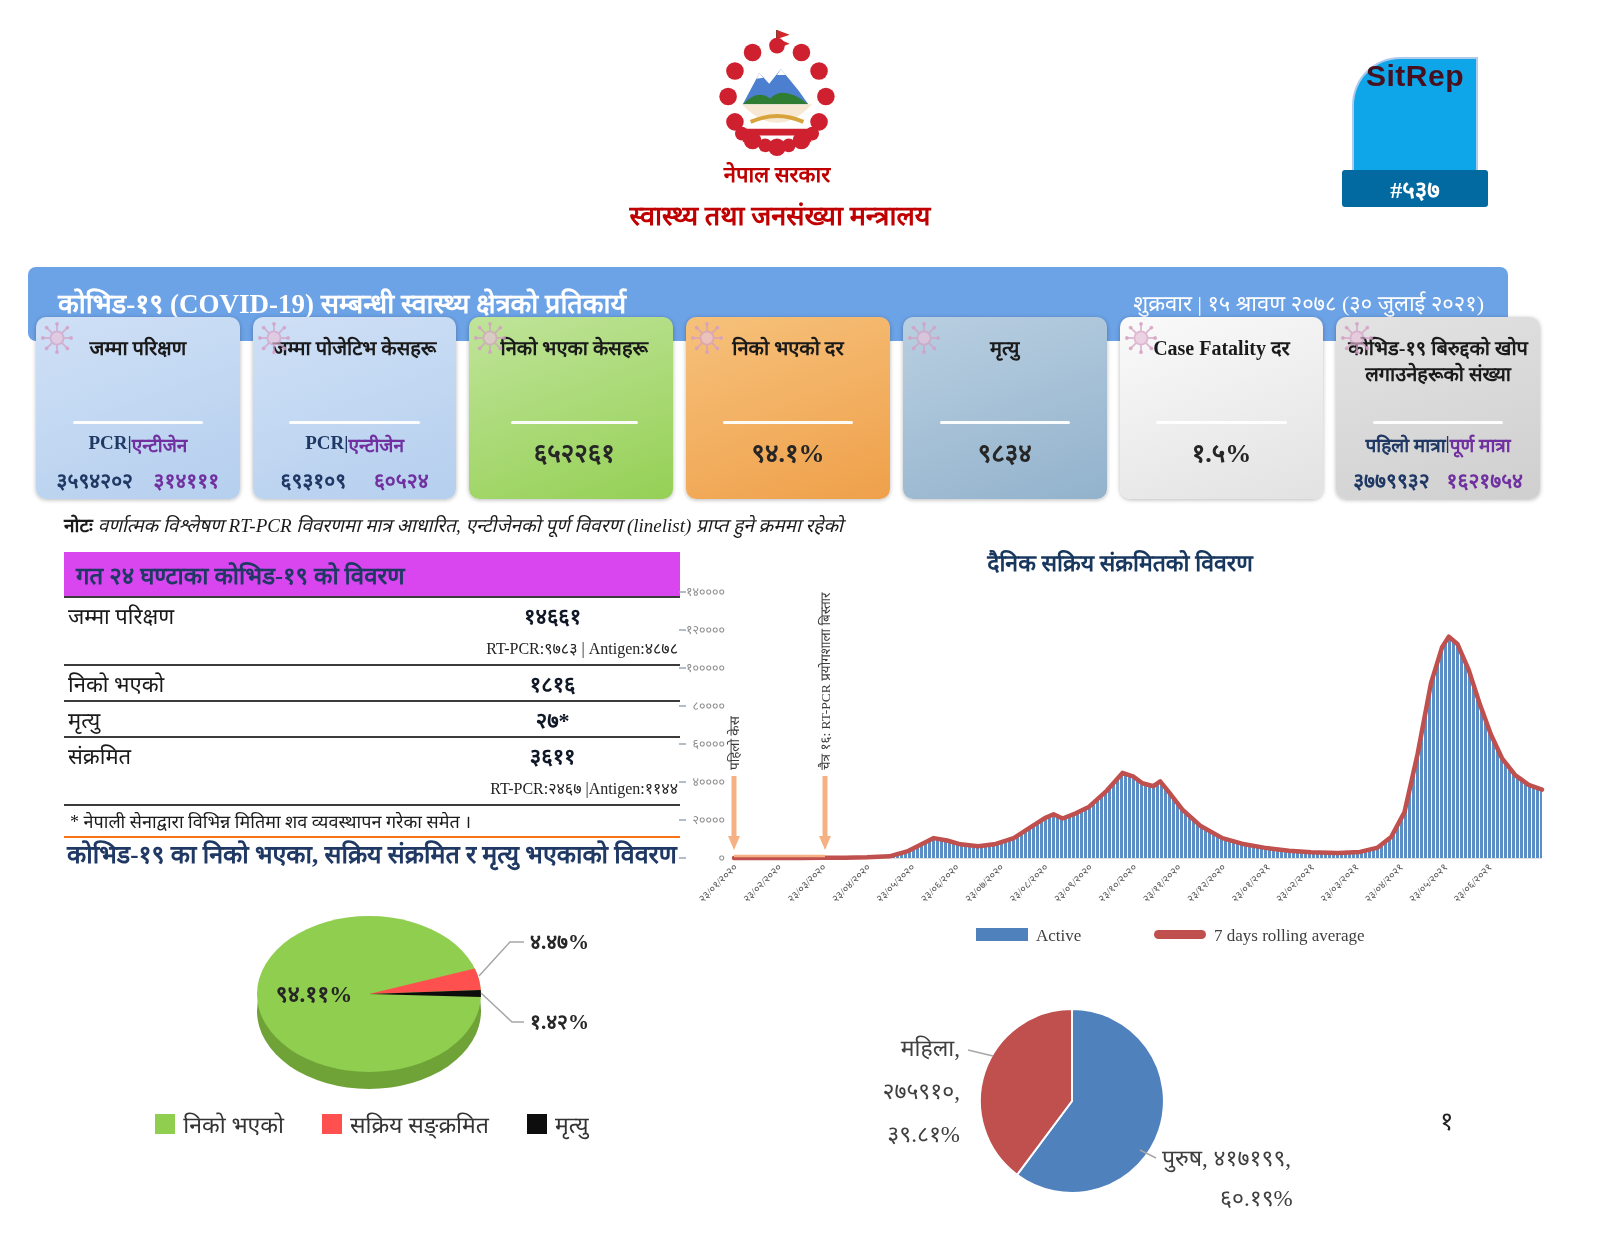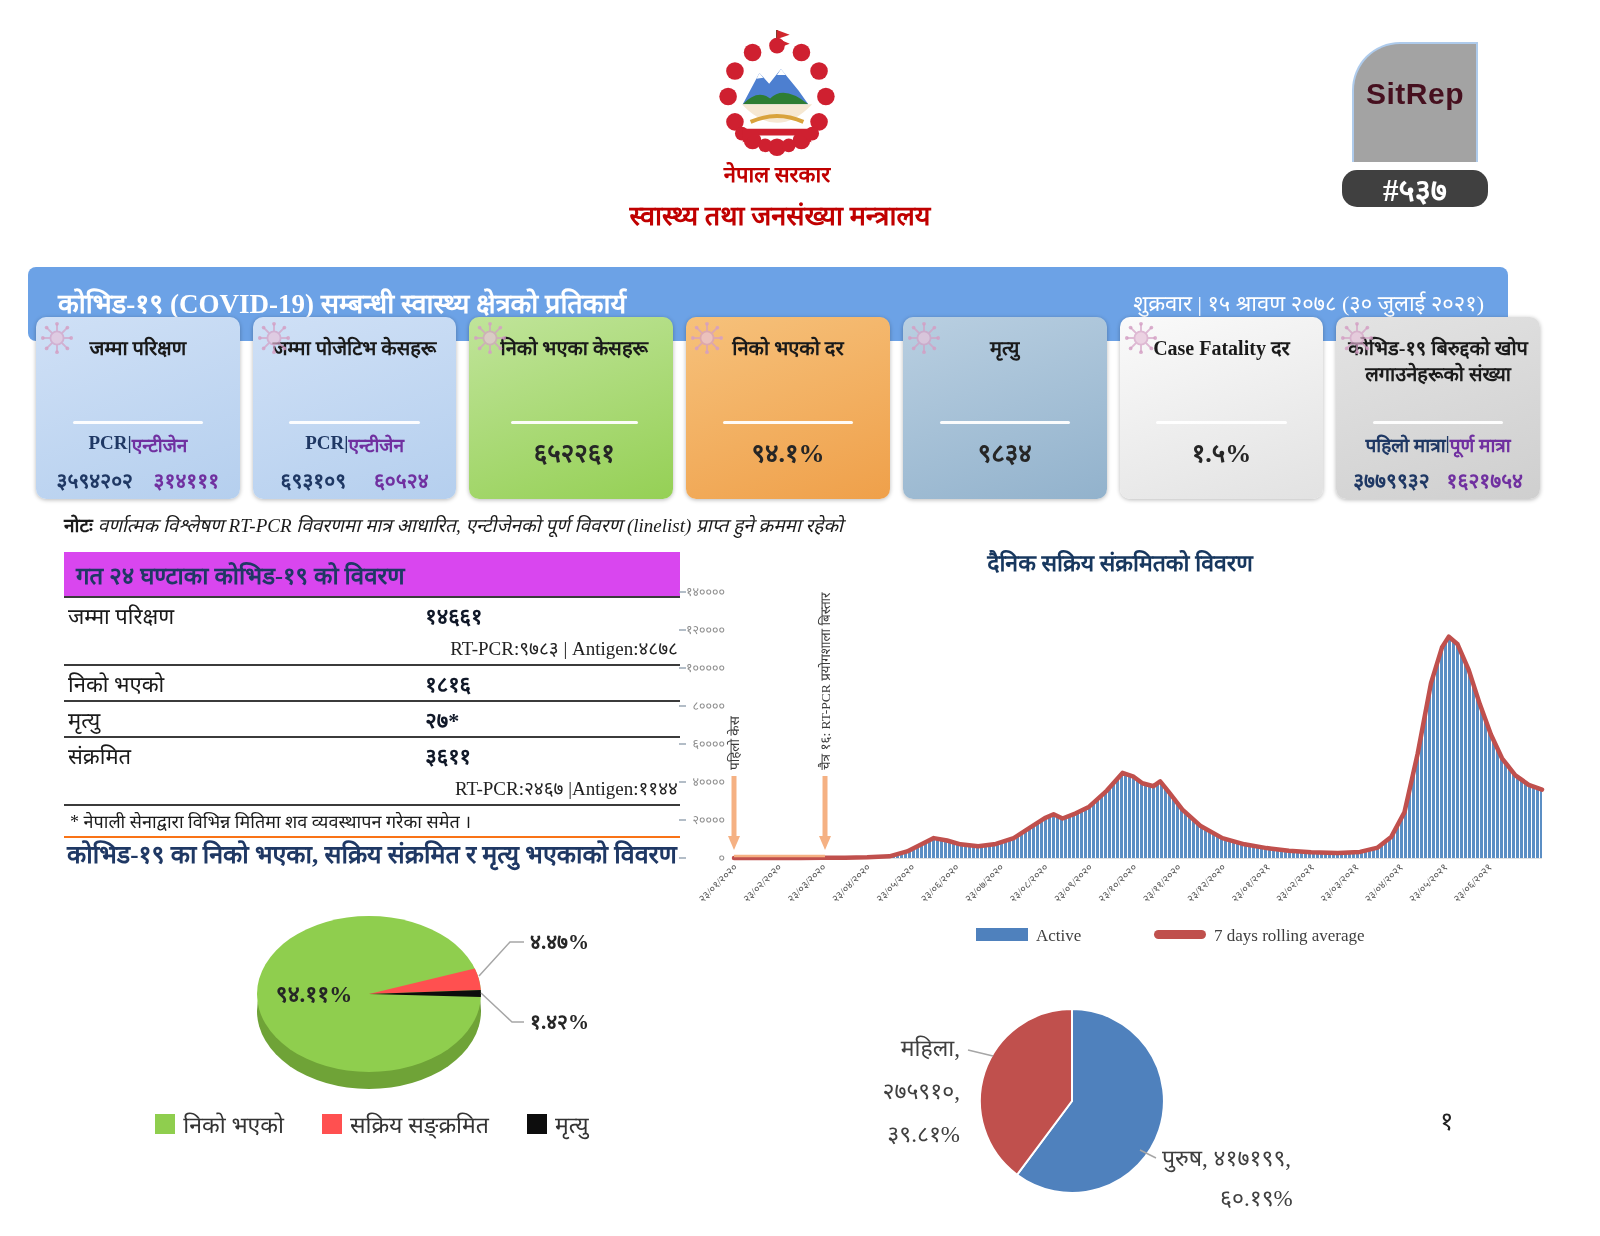--- a/index.html
+++ b/index.html
@@ -2,27 +2,27 @@
 <html><head>
 <meta charset="utf-8">
 <style>
   html,body{margin:0;padding:0;background:#fff;}
   .page{position:relative;width:1600px;height:1236px;background:#fff;overflow:hidden;
         font-family:"Liberation Serif","DejaVu Serif",serif;color:#1a1a1a;}
   .abs{position:absolute;}
   
   .gov-label{left:627px;top:158px;width:300px;text-align:center;font-size:22px;color:#c00000;font-weight:600;}
   .ministry{left:430px;top:196px;width:700px;text-align:center;font-size:27px;font-weight:bold;color:#c00000;}
-  .sitrep-card{left:1352px;top:42px;width:122px;height:118px;background:#a3a3a3;
+  .sitrep-card{left:1352px;top:57px;width:122px;height:118px;background:#0ea5e9;
                border:2px solid #aecbec;border-bottom:none;border-radius:48px 0 0 0;
-               display:flex;align-items:center;justify-content:center;}
+               display:flex;align-items:flex-start;justify-content:center;}
   .sitrep-word{font-family:"Liberation Sans","DejaVu Sans",sans-serif;font-weight:bold;
                font-size:30px;color:#46101f;margin-bottom:18px;letter-spacing:0.5px;}
-  .sitrep-num{left:1342px;top:170px;width:146px;height:37px;background:#404040;border-radius:15px;
-              color:#fff;font-weight:bold;font-size:31px;display:flex;align-items:center;justify-content:center;}
+  .sitrep-num{left:1342px;top:170px;width:146px;height:37px;background:#0369a1;border-radius:3px;
+              color:#fff;font-weight:bold;font-size:24px;display:flex;align-items:center;justify-content:center;}
   
   .banner{left:28px;top:239px;width:1480px;height:74px;background:#6ca2e6;border-radius:8px;
           display:flex;align-items:center;justify-content:space-between;padding:0 24px 4px 30px;box-sizing:border-box;margin-top:28px;}
   .banner-title{color:#fff;font-weight:bold;font-size:27px;}
   .banner-date{color:#fff;font-size:22px;}
   
   .cards{left:36px;top:317px;width:1504px;height:182px;display:grid;grid-template-columns:repeat(7,1fr);gap:13px;}
   .card{position:relative;border-radius:10px;box-shadow:0 1px 4px rgba(0,0,0,.28);text-align:center;padding-top:14px;box-sizing:border-box;}
   .card .vicon{position:absolute;left:4px;top:4px;}
   .card-title{font-weight:bold;font-size:20px;line-height:1.32;padding:4px 8px 0 8px;height:90px;box-sizing:border-box;}
@@ -39,22 +39,22 @@
   .theme-gray{background:linear-gradient(160deg,#e3e3e3,#cfcfcf);}
   
   .note{left:64px;top:512px;width:900px;font-size:19px;font-style:italic;}
   .note b{font-style:normal;}
   
   .stable{left:64px;top:552px;width:616px;}
   .st-head{background:#d946ef;height:44px;display:flex;align-items:center;padding-left:12px;
            font-size:24px;font-weight:bold;color:#1f3864;box-sizing:border-box;}
   .st-row{border-top:2px solid #3b3b3b;height:34px;display:flex;align-items:center;font-size:22px;}
   .st-row .lbl{flex:0 0 58%;padding-left:4px;}
-  .st-row .val{flex:1;font-weight:bold;color:#101828;}
-  .st-sub{height:32px;display:flex;align-items:center;justify-content:flex-end;font-size:19px;padding-right:2px;color:#222;}
+  .st-row .val{flex:1;text-align:center;font-weight:bold;color:#101828;}
+  .st-sub{height:32px;display:flex;align-items:center;justify-content:flex-end;font-size:16px;padding-right:2px;color:#222;}
   .st-foot{border-top:2px solid #3b3b3b;border-bottom:2px solid #f97316;height:30px;display:flex;align-items:center;font-size:18px;padding-left:6px;}
   
   .pie1-title{left:64px;top:838px;width:616px;text-align:center;font-size:25px;font-weight:bold;color:#1f3864;line-height:1.35;}
   .pie1-svg{left:64px;top:902px;}
   .pie1-legend{left:64px;top:1108px;width:616px;display:flex;justify-content:center;gap:38px;font-size:23px;color:#333;}
   .pie1-legend .li{display:flex;align-items:center;gap:8px;}
   .sw{width:20px;height:20px;display:inline-block;}
   
   .mchart-title{left:680px;top:546px;width:880px;text-align:center;font-size:23px;font-weight:bold;color:#17375e;}
   .mchart{left:676px;top:576px;}

